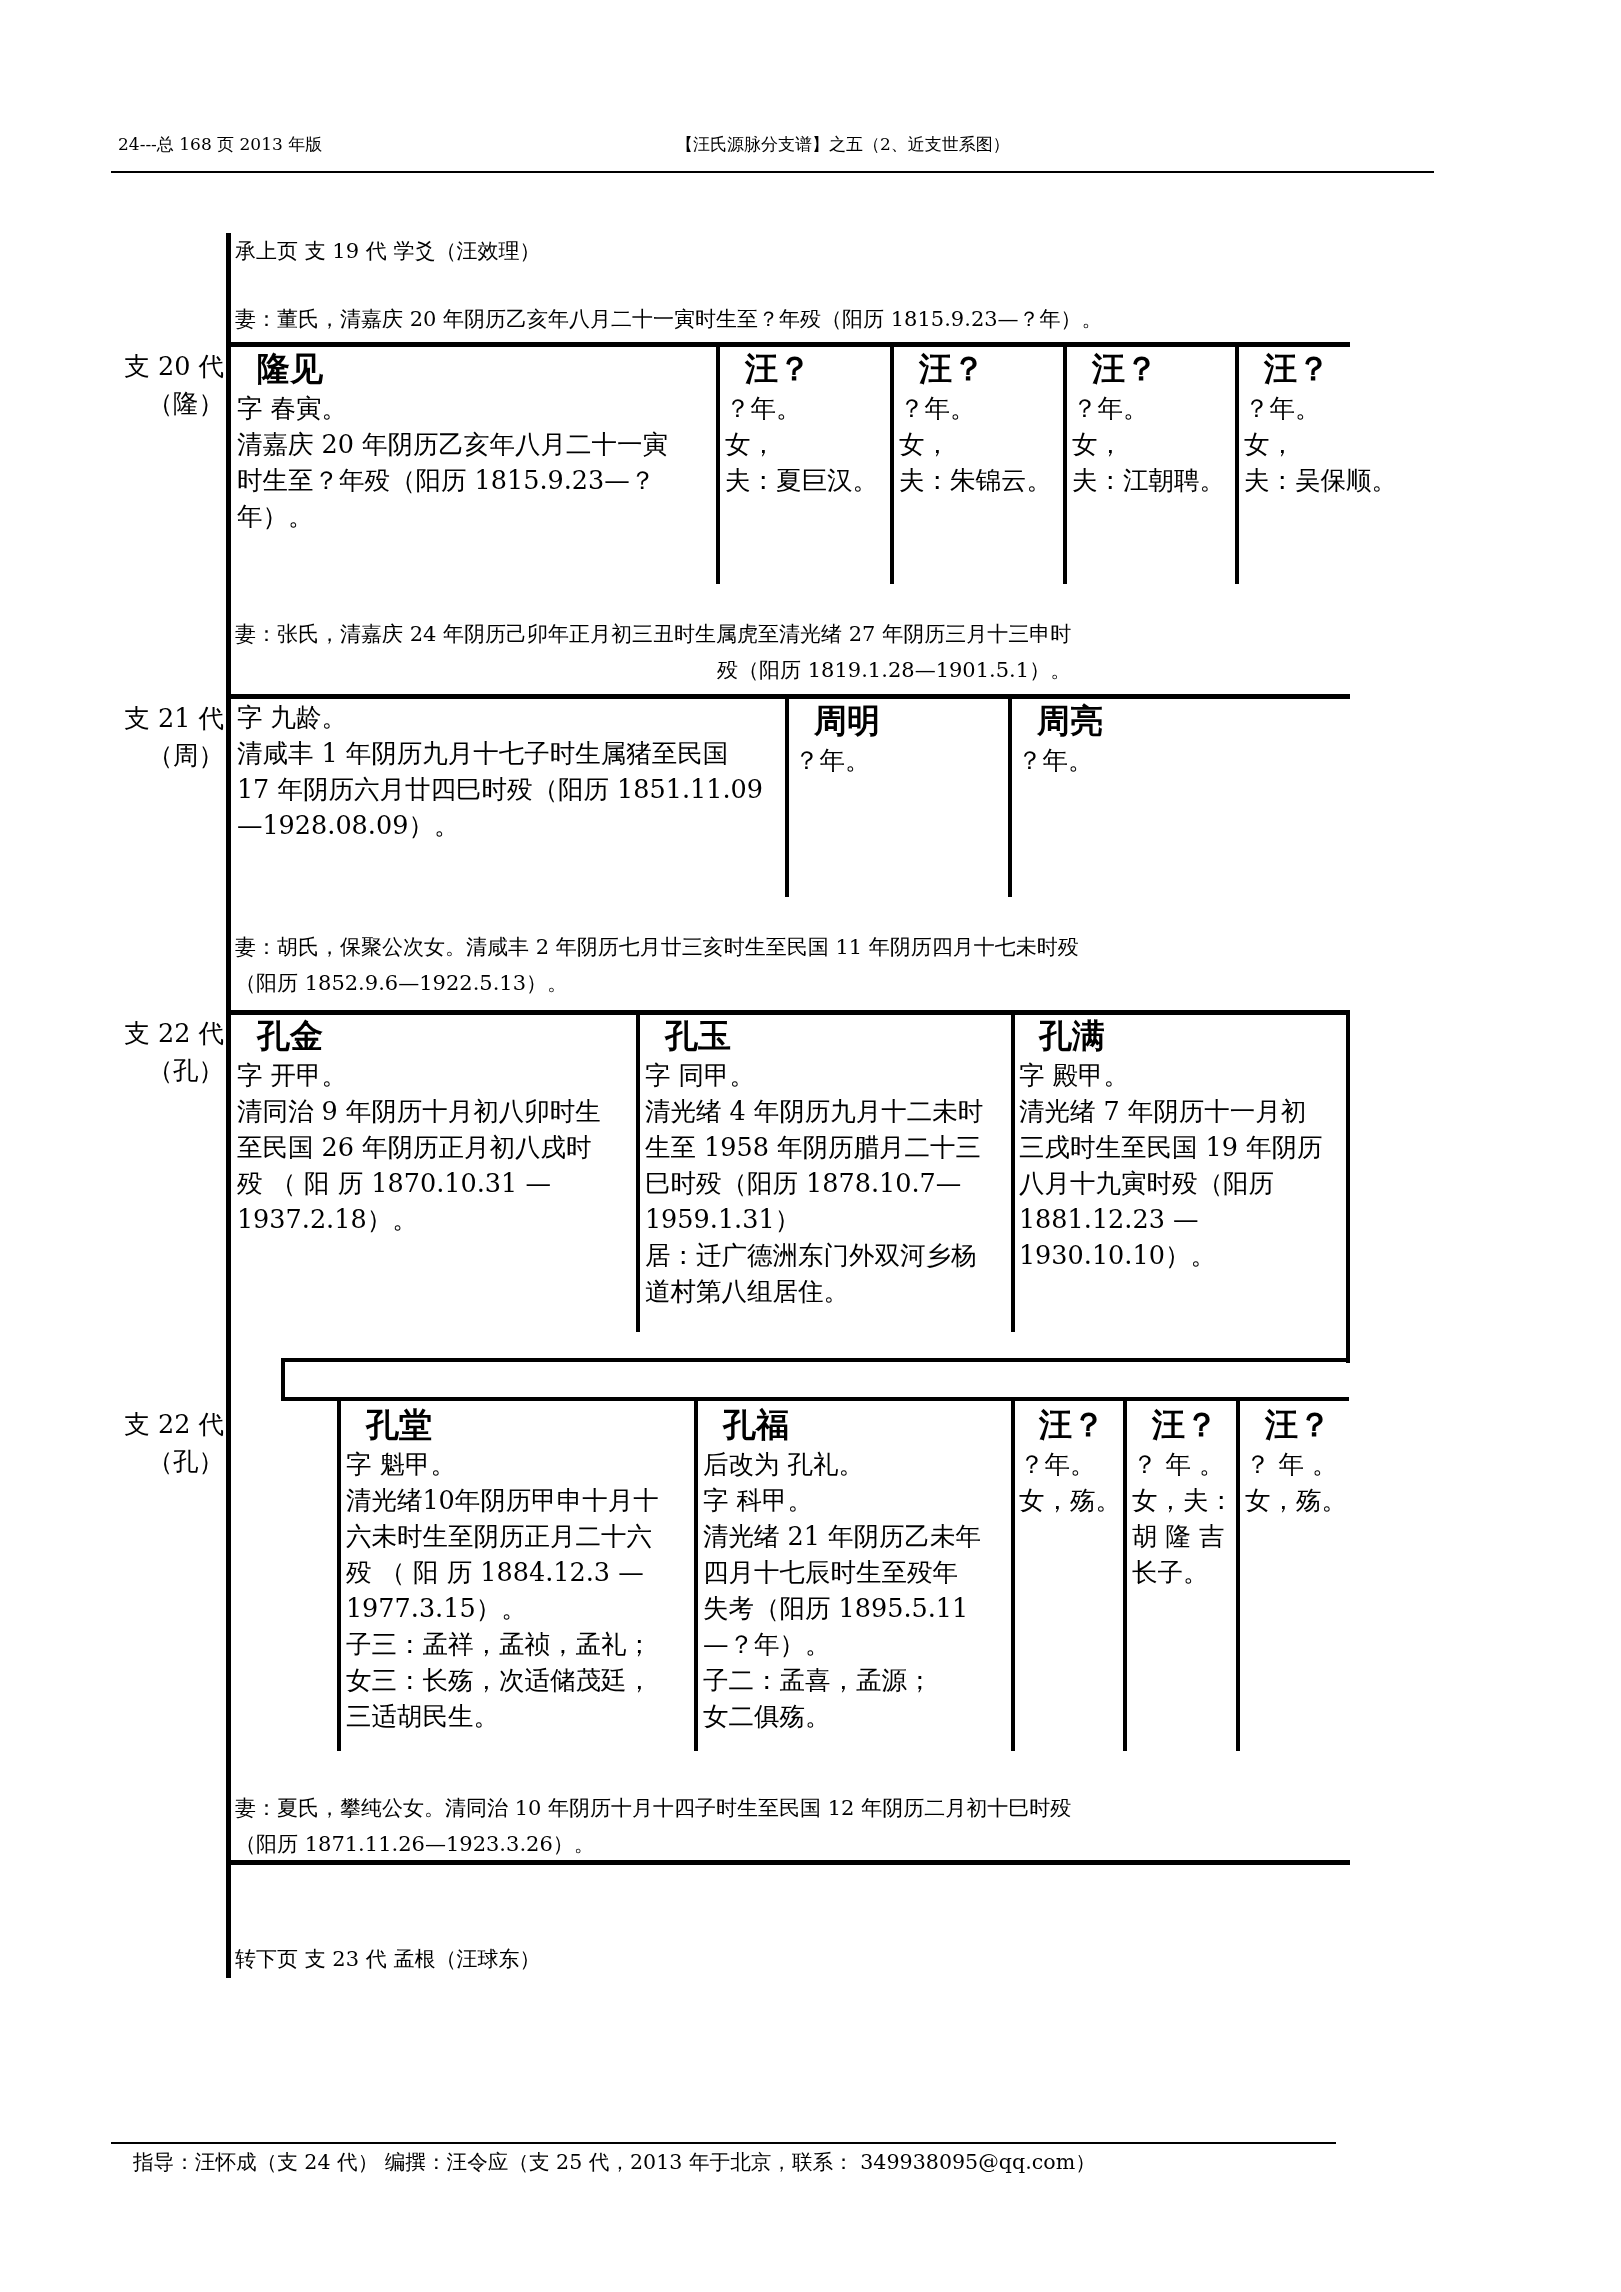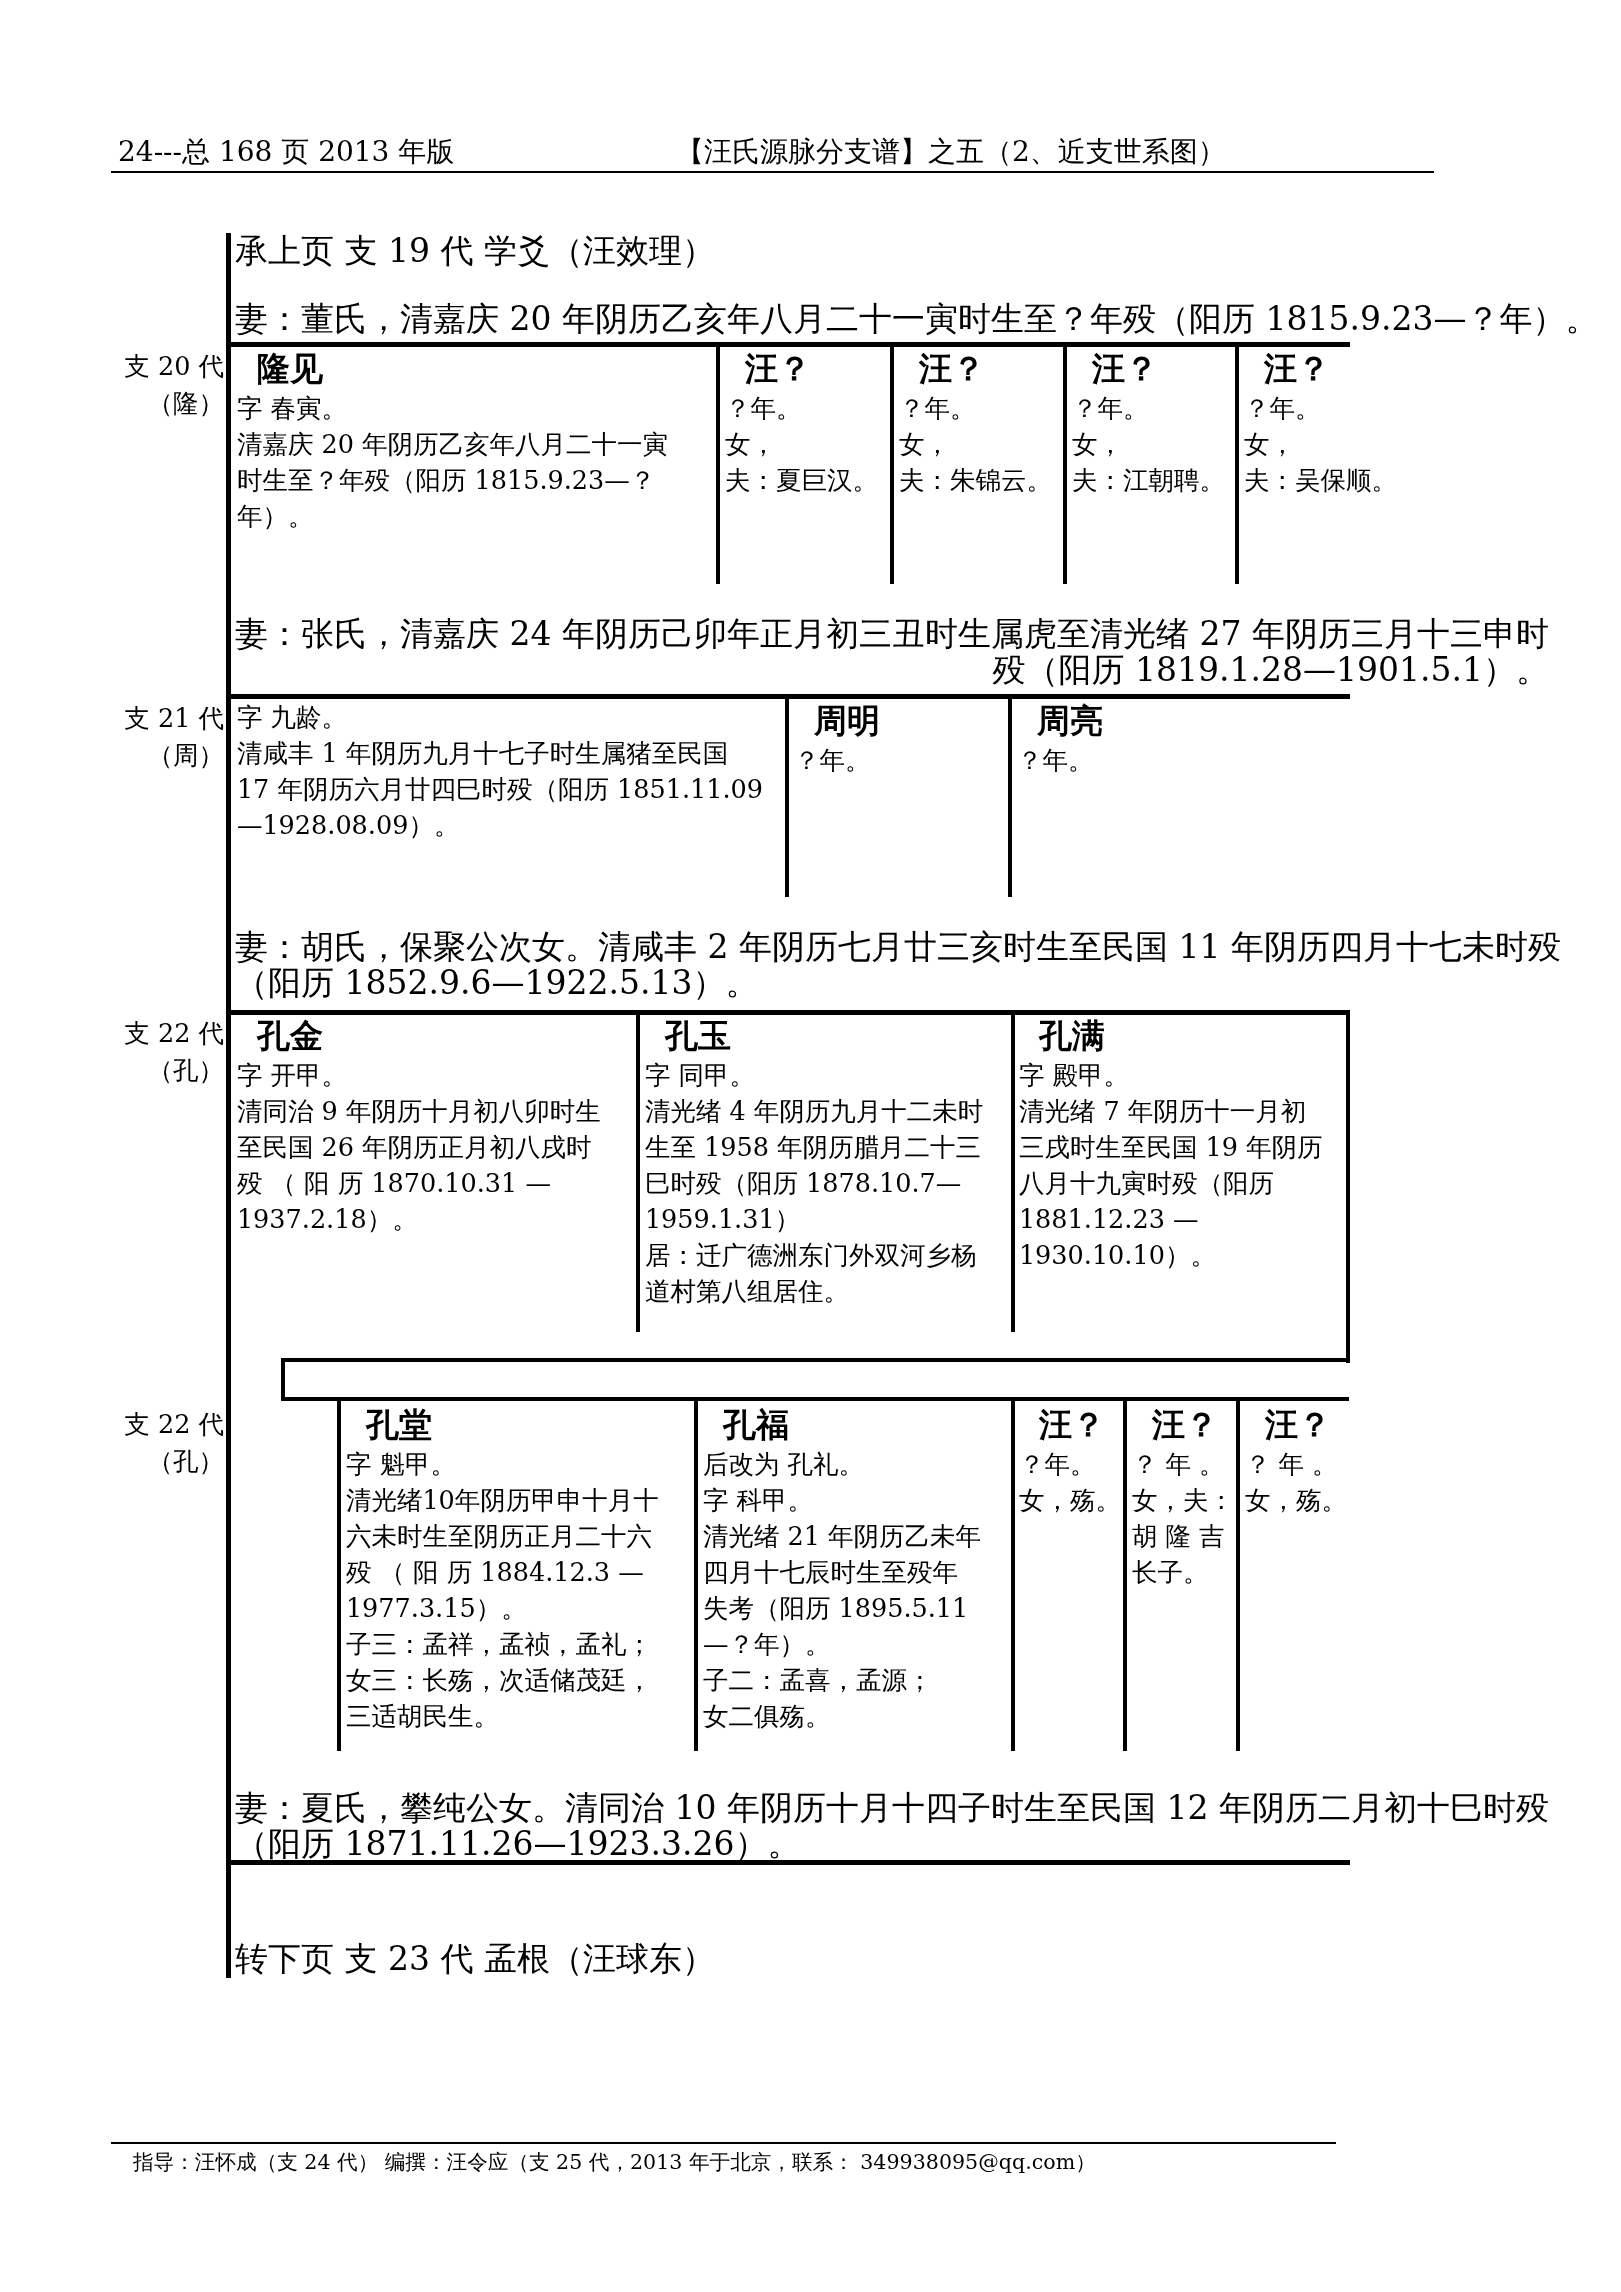--- a/index.html
+++ b/index.html
@@ -1,22 +1,22 @@
 <!DOCTYPE html>
 <html><head>
 <meta charset="utf-8">
 <style>
   html, body { margin:0; padding:0; background:#fff; }
   body { width:1621px; height:2293px; position:relative; overflow:hidden;
          font-family:"DejaVu Serif","Liberation Serif",serif; color:#000; }
   .abs { position:absolute; }
-  .hdr { font-size:28px; white-space:nowrap; }
+  .hdr { font-size:17px; white-space:nowrap; }
   .hline { position:absolute; background:#000; }
   .vline { position:absolute; background:#000; }
-  .txt { font-size:33px; line-height:36px; white-space:nowrap; }
+  .txt { font-size:21px; line-height:36px; white-space:nowrap; }
   .cell { position:absolute; box-sizing:border-box; padding-left:5.9px; overflow:visible; }
   .cell .nm { font-family:"DejaVu Sans","Liberation Sans",sans-serif; font-weight:bold; font-size:33px; line-height:43px; white-space:nowrap;margin-left:20px; }
   .cell .ln { font-size:25.5px; line-height:36px; white-space:nowrap; }
   .gen { font-size:25.5px; line-height:37px; text-align:right; width:108px; }
   .foot { font-size:20.6px; white-space:nowrap; }
 </style>
 </head>
 <body>
 
 <div class="abs hdr" style="left:118px; top:133px;">24---总 168 页 2013 年版</div>

